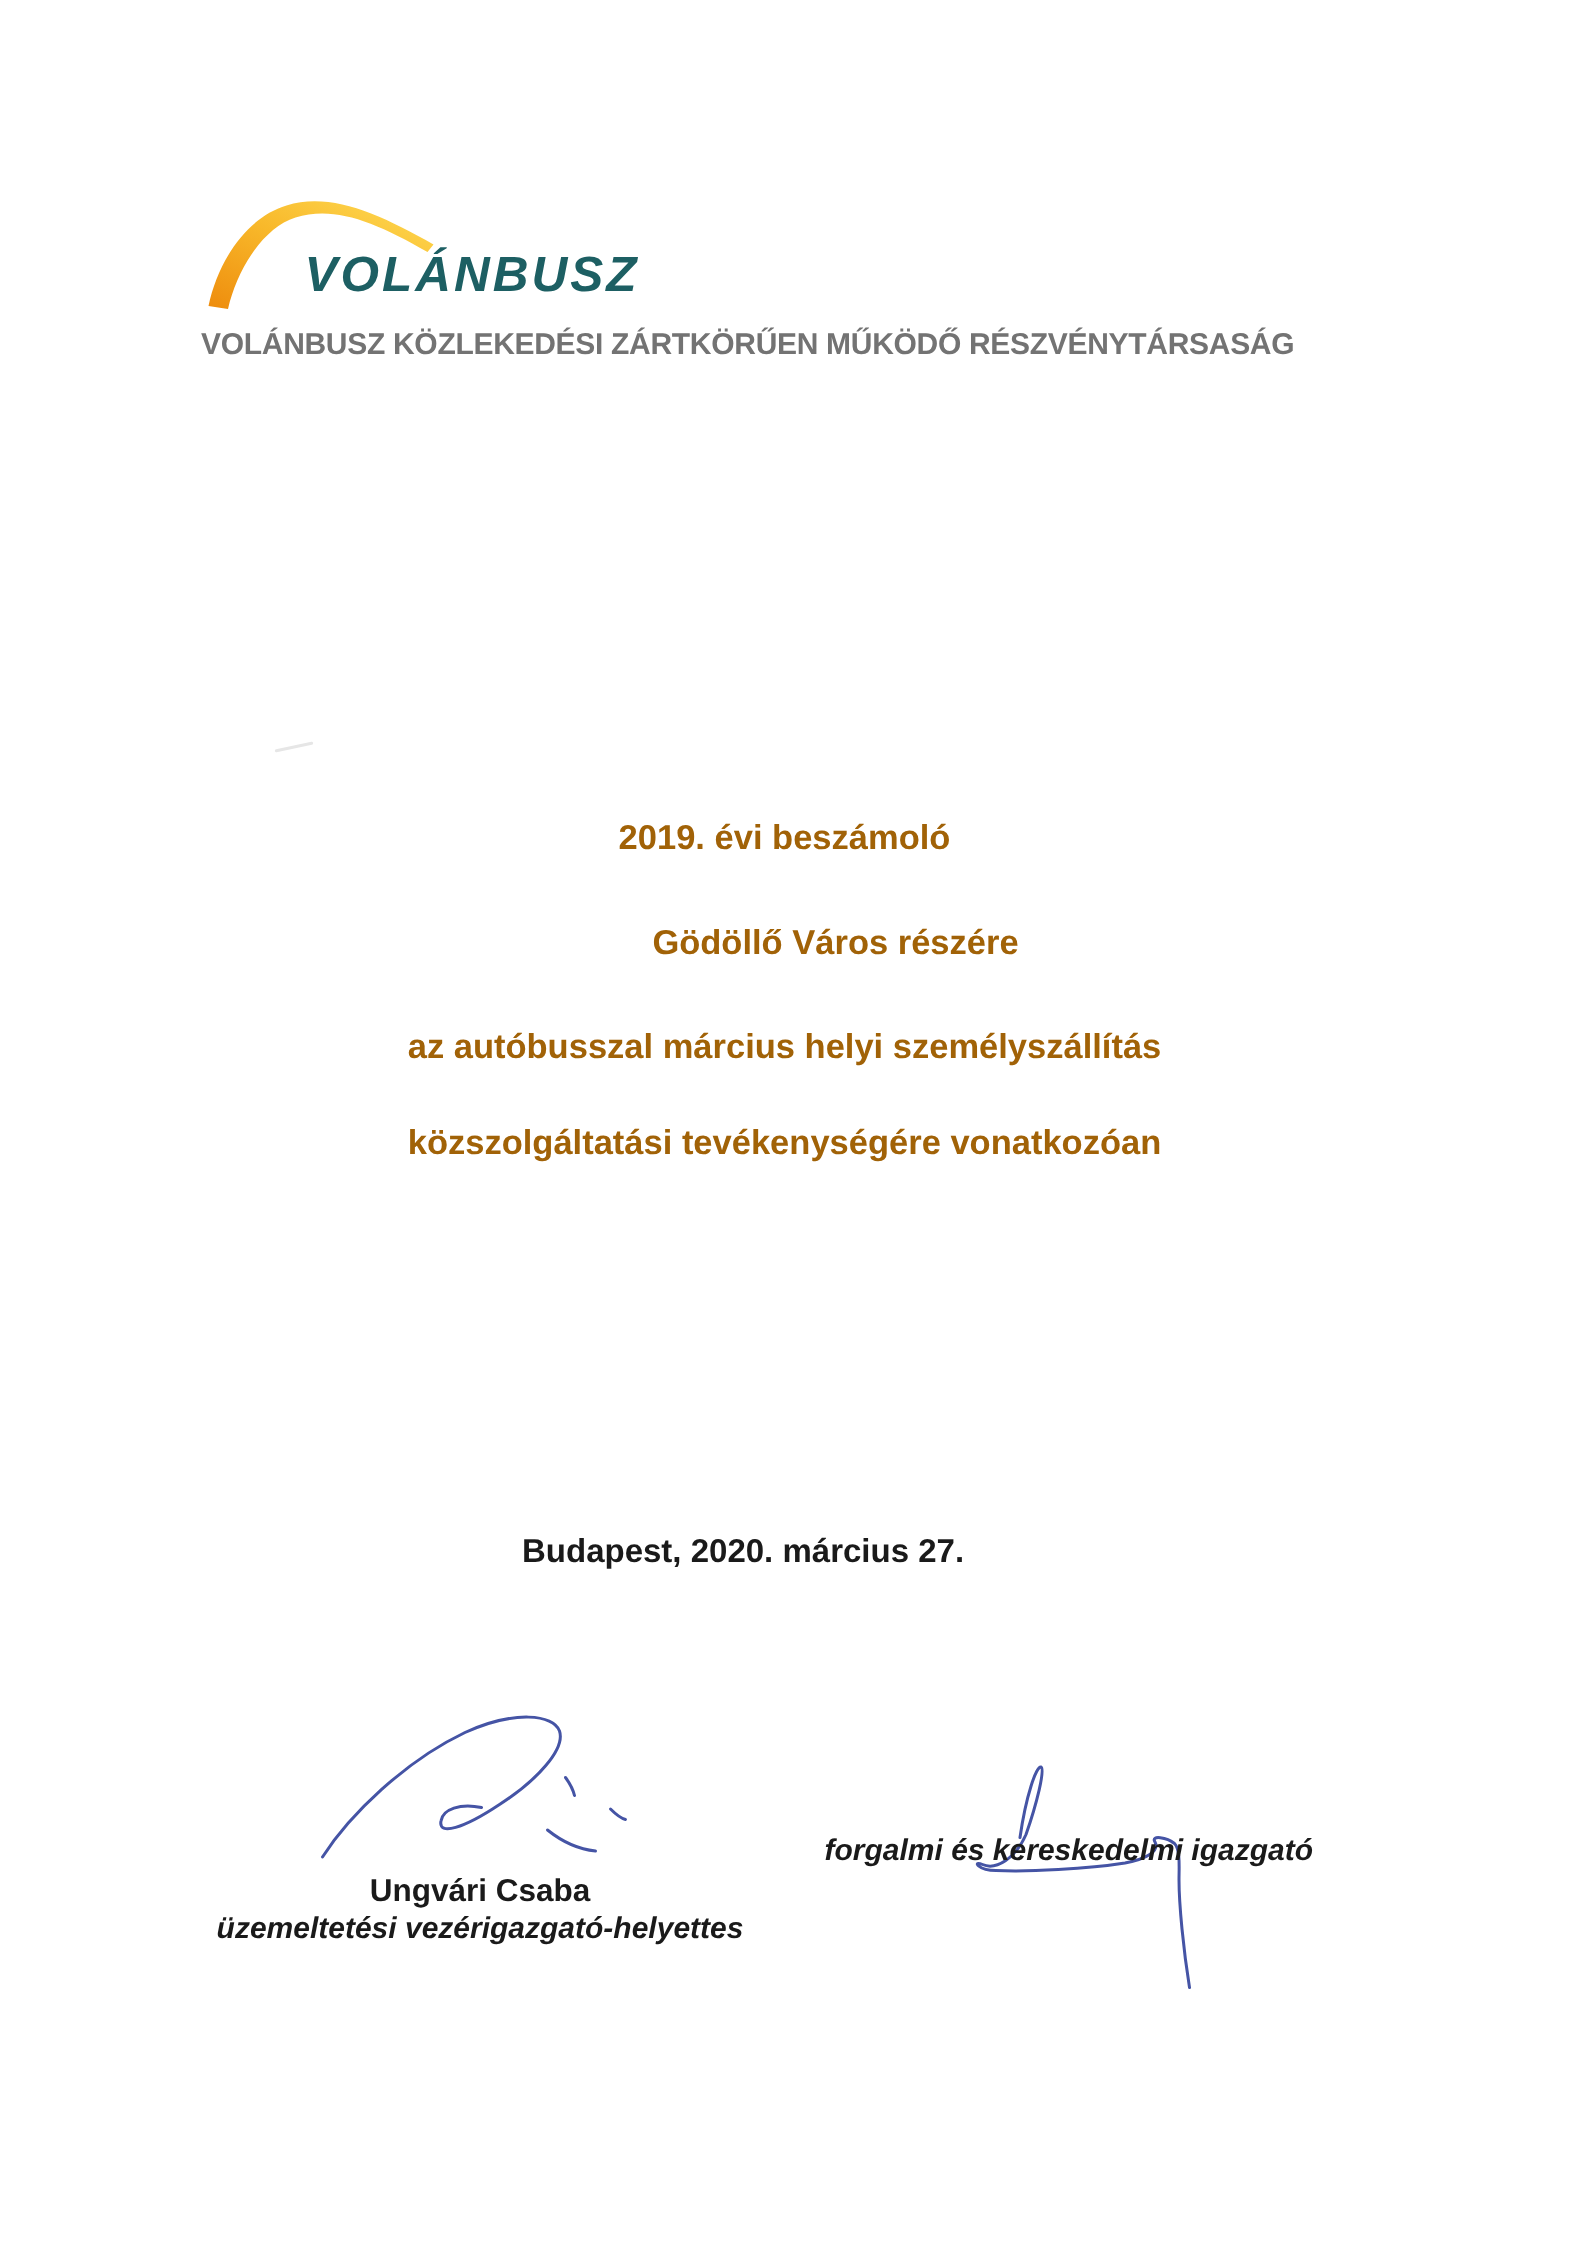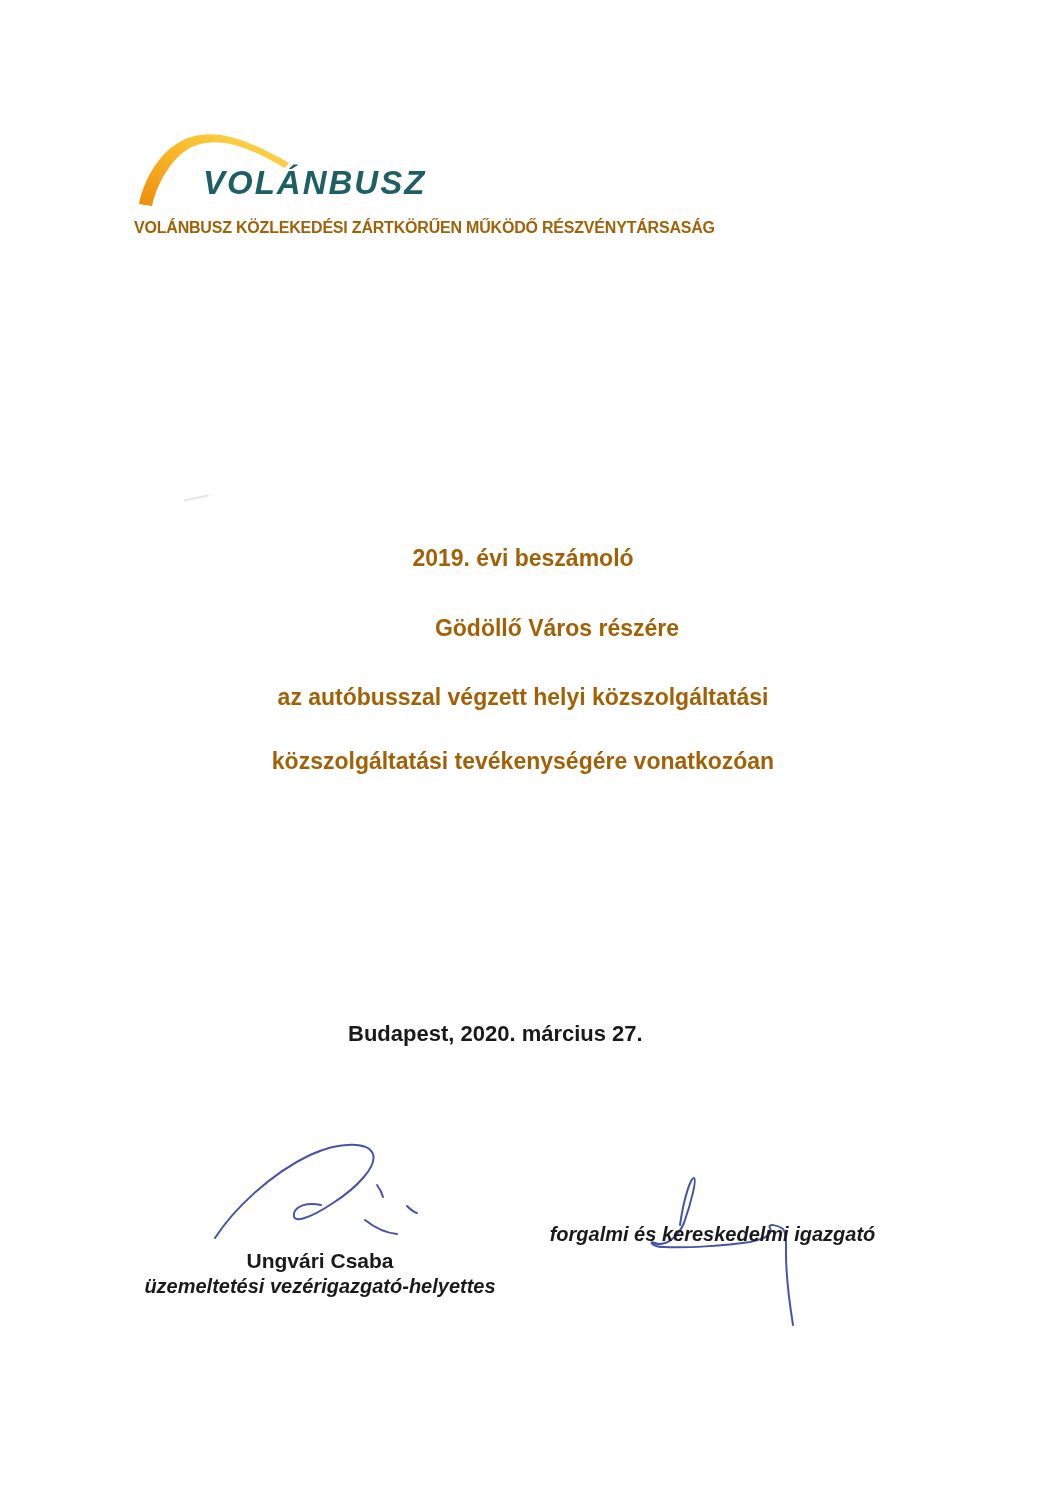--- a/index.html
+++ b/index.html
@@ -33,24 +33,24 @@
     font-weight: bold;
     font-style: italic;
     letter-spacing: 2px;
     color: #1d5f63;
     white-space: nowrap;
   }
   .company-line {
     position: absolute;
     left: 134px;
     top: 219px;
-    font-size: 16px;
+    font-size: 20px;
     font-weight: bold;
     letter-spacing: -0.2px;
-    color: #a16207;
+    color: #737373;
     white-space: nowrap;
   }
   
   .scan-artifact {
     position: absolute;
     left: 183px;
     top: 497px;
     width: 26px;
     height: 2px;
     background: #e6e6e6;
@@ -122,21 +122,21 @@
              L 149,37 C 113,16 86,6 61,14 C 39,21 22,49 16,75 Z" fill="url(#arcGrad)"></path>
   </svg>
   <div class="brand-text">VOLÁNBUSZ</div>
 
   <div class="company-line">VOLÁNBUSZ KÖZLEKEDÉSI ZÁRTKÖRŰEN MŰKÖDŐ RÉSZVÉNYTÁRSASÁG</div>
 
   <div class="scan-artifact"></div>
 
   <div class="center-line t1">2019. évi beszámoló</div>
   <div class="center-line t2">Gödöllő Város részére</div>
-  <div class="center-line t3">az autóbusszal végzett helyi közszolgáltatási</div>
+  <div class="center-line t3">az autóbusszal március helyi személyszállítás</div>
   <div class="center-line t4">közszolgáltatási tevékenységére vonatkozóan</div>
 
   <div class="dateline">Budapest, 2020. március 27.</div>
 
   <svg class="sig-svg sig-left-svg" viewBox="0 0 240 100">
     <g fill="none" stroke-width="2" stroke-linecap="round" stroke="#4554a5">
       <path d="M 20,96 C 38,68 75,32 115,13 C 148,-2 174,1 178,12
                C 182,24 163,45 138,61 C 114,77 97,82 99,72
                C 100,64 112,60 126,63"></path>
       <path d="M 182,43 C 185,47 187,51 188,55"></path>

